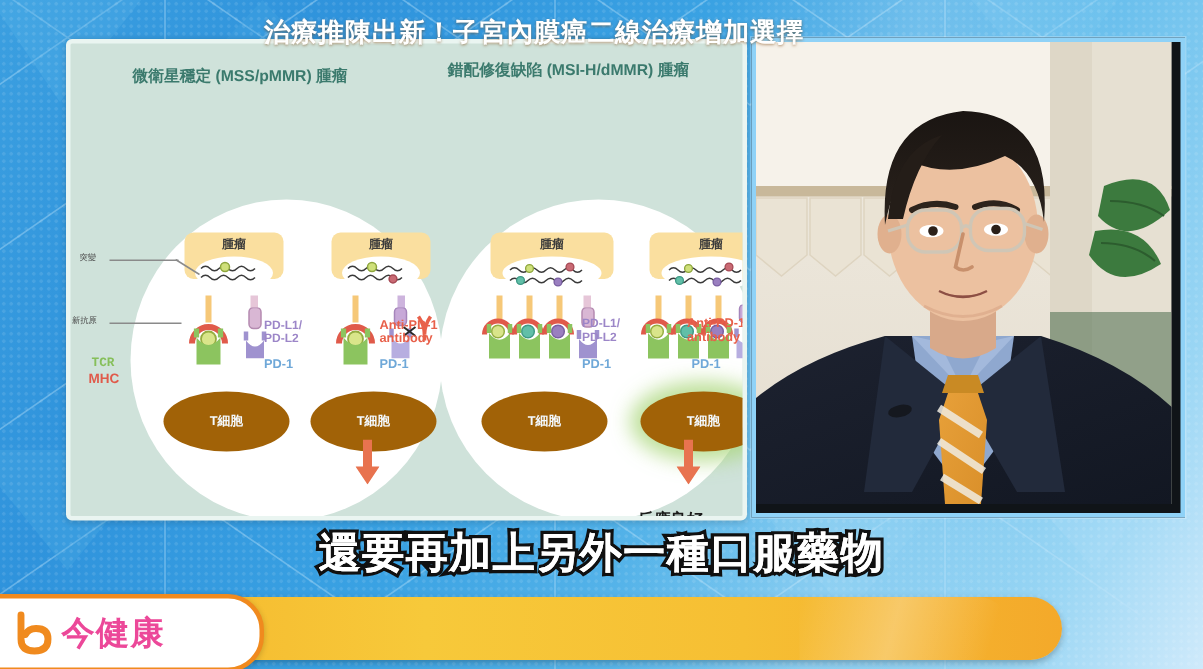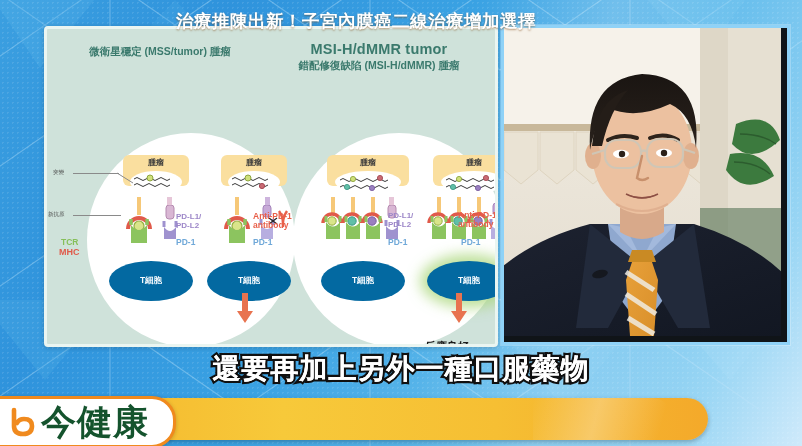--- a/index.html
+++ b/index.html
@@ -48,21 +48,21 @@
   .tumor-box{position:absolute;left:22px;top:0;width:66px;height:31px;
     background:#fbddA0;background:#fadf9f;border-radius:6px;}
   .tumor-box.wide{left:14px;width:82px;}
   .tumor-lbl{position:absolute;top:2px;left:0;right:0;text-align:center;
     font-size:8px;font-weight:bold;color:#3b3b3b;}
   .nucleus{position:absolute;left:50%;top:16px;transform:translateX(-50%);
     width:52px;height:22px;background:#fff;border-radius:50%;overflow:hidden;}
   .nucleus.wide{width:66px;}
 
   .tcell{position:absolute;left:8px;top:106px;width:84px;height:40px;
-    background:#0369a1;border-radius:50%;}
+    background:#a16207;border-radius:50%;}
   .tcell.glow{box-shadow:0 0 13px 7px rgba(168,214,120,.75);}
   .tcell span{position:absolute;inset:0;display:flex;align-items:center;justify-content:center;
     font-size:8.5px;font-weight:bold;color:#f4f9fd;}
 
   .stalk{position:absolute;background:#f6c878;width:4px;}
   .lbl{position:absolute;font-weight:bold;white-space:nowrap;line-height:1.1;}
   .lbl-pdl{font-size:8px;color:#9c86c8;}
   .lbl-pd1{font-size:8.5px;color:#6fa8d8;}
   .lbl-anti{font-size:8.5px;color:#e8604a;}
   .lbl-mhc{font-size:9px;color:#e05a4a;margin-top:28px;}
@@ -93,21 +93,21 @@
     background:linear-gradient(105deg,rgba(255,255,255,0) 0%,rgba(255,255,255,.28) 45%,rgba(255,255,255,0) 90%);
     border-radius:0 21px 21px 0;}
   .headline{position:absolute;left:176px;top:0;height:42px;display:flex;align-items:center;
     font-size:17.5px;font-weight:bold;color:#ffffff;letter-spacing:.5px;
     text-shadow:0 1px 2px rgba(120,60,0,.55);}
 
   .logo{position:absolute;left:-16px;top:396px;width:186px;height:46px;
     background:#ffffff;border:3px solid #f08a1e;border-radius:0 24px 24px 0;
     display:flex;align-items:center;box-shadow:0 1px 4px rgba(0,0,0,.2);}
   .logo-mark{position:relative;margin-left:20px;width:30px;height:30px;flex:none;}
-  .logo-text{margin-left:4px;font-size:35px;font-weight:bold;color:#14532d;letter-spacing:1px;}
+  .logo-text{margin-left:4px;font-size:22px;font-weight:bold;color:#ec4899;letter-spacing:1px;}
 </style>
 </head>
 <body>
 
 <div id="stage">
 
   <div class="bg-base"></div>
   <svg class="bg-tris" viewBox="0 0 802 446" preserveAspectRatio="none">
     <g fill="none" stroke="#bfe4fa" stroke-width="1.1" opacity="0.7">
       <path d="M-20 70 L110 -20 L240 70 L370 -20 L500 70 L630 -20 L760 70 L890 -20"></path>
@@ -131,25 +131,24 @@
   <div class="bg-dots"></div>
   <div class="bg-sheen"></div>
 
   <div class="card">
     <div class="card-inner">
 
       <div class="blob blob-l"></div>
       <div class="blob blob-r"></div>
 
       <div class="panel-title title-left">
-        <div class="pt-zh">微衛星穩定 (MSS/tumor) 腫瘤</div>
+        <div class="pt-zh">微衛星穩定 (MSS/pMMR) 腫瘤</div>
       </div>
 
       <div class="panel-title title-right">
-        <div class="pt-en">MSI-H/dMMR tumor</div>
         <div class="pt-zh">錯配修復缺陷 (MSI-H/dMMR) 腫瘤</div>
       </div>
 
       <div class="mech m1">
         <div class="tumor-box">
           <div class="tumor-lbl">腫瘤</div>
           <div class="nucleus">
             <svg viewBox="0 0 52 22" width="52" height="22">
               <path d="M4 8 q3 -3 6 0 q3 3 6 0 q3 -3 6 0 q3 3 6 0 q3 -3 6 0 q3 3 6 0" fill="none" stroke="#3a3a3a" stroke-width="1"></path>
               <path d="M4 14 q3 -3 6 0 q3 3 6 0 q3 -3 6 0 q3 3 6 0 q3 -3 6 0 q3 3 6 0" fill="none" stroke="#3a3a3a" stroke-width="1"></path>
@@ -338,21 +337,21 @@
       <div class="lbl lbl-thin" style="left:6px;top:140px;">突變</div>
       <div class="leader" style="left:26px;top:144px;width:46px;"></div>
       <svg style="position:absolute;left:70px;top:142px;" width="18" height="14">
         <path d="M0 2 L16 12" stroke="#8a8a8a" stroke-width="1" fill="none"></path>
       </svg>
 
       <div class="lbl lbl-thin" style="left:1px;top:182px;">新抗原</div>
       <div class="leader" style="left:26px;top:186px;width:48px;"></div>
 
       <div class="lbl lbl-mhc" style="left:12px;top:191px;">MHC</div>
-      <div class="lbl lbl-tcr" style="left:14px;top:209px;">TCR</div>
+      <div class="lbl lbl-tcr" style="left:14px;top:209px;font-family:Liberation Mono, monospace;">TCR</div>
 
       <div class="lbl lbl-pdl" style="left:129px;top:184px;">
         <span>PD-L1/</span><br>
         <span>PD-L2</span>
       </div>
       <div class="lbl lbl-pd1" style="left:129px;top:209px;">PD-1</div>
 
       <div class="lbl lbl-anti" style="left:206px;top:183px;">
         <span>Anti-PD-1</span><br>
         <span>antibody</span>

